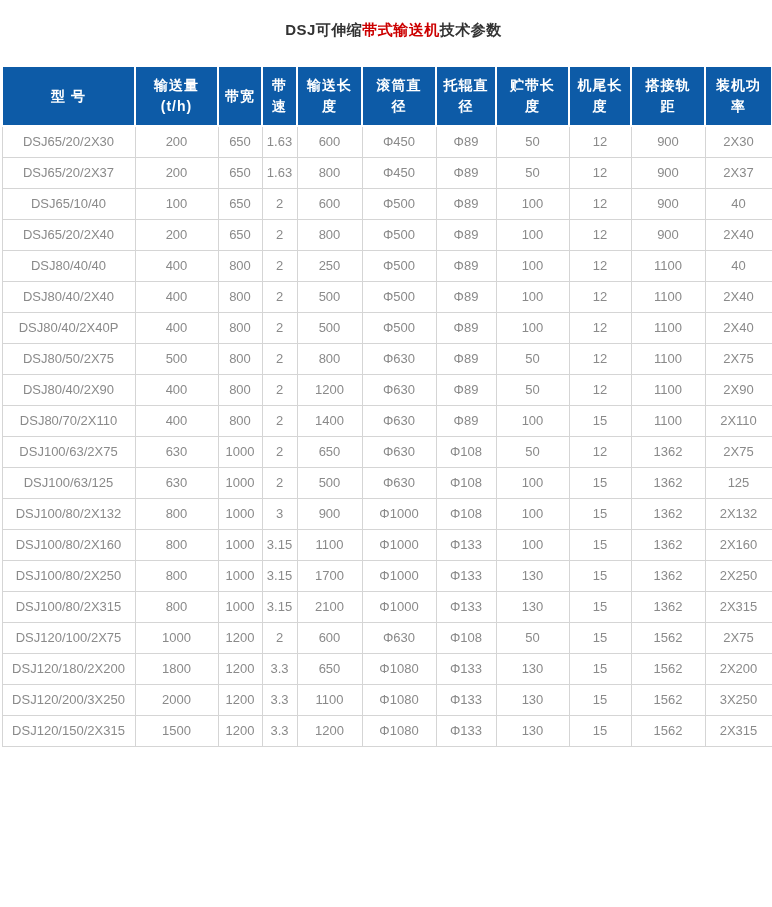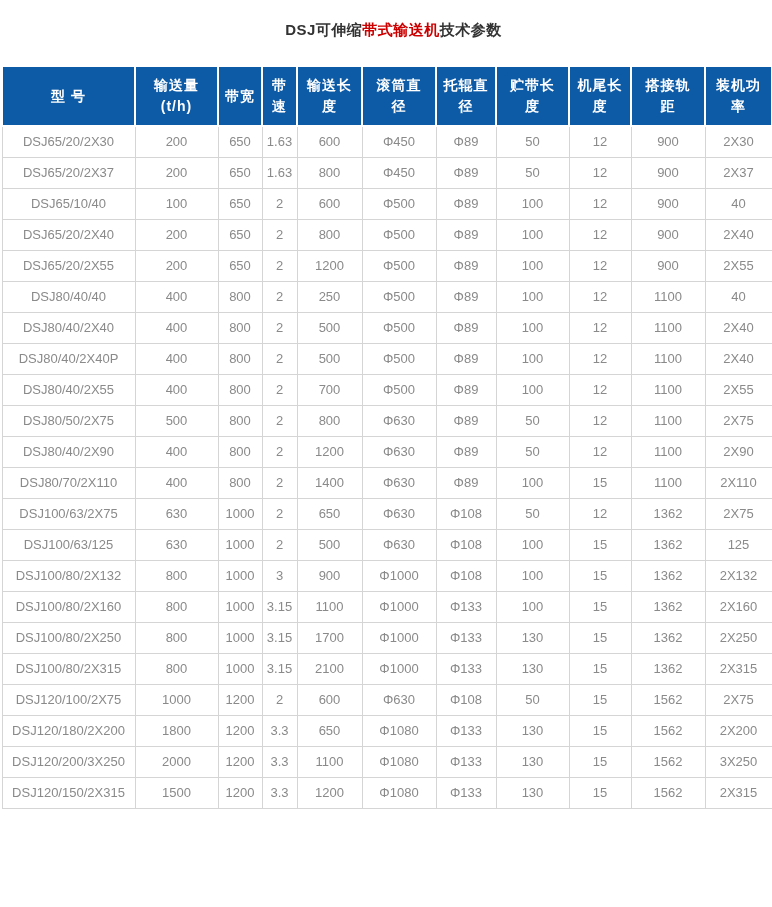--- a/index.html
+++ b/index.html
@@ -151,33 +151,20 @@
         <td>2</td>
         <td>800</td>
         <td>Φ500</td>
         <td>Φ89</td>
         <td>100</td>
         <td>12</td>
         <td>900</td>
         <td>2X40</td>
       </tr>
       <tr>
-        <td>DSJ65/20/2X55</td>
-        <td>200</td>
-        <td>650</td>
-        <td>2</td>
-        <td>1200</td>
-        <td>Φ500</td>
-        <td>Φ89</td>
-        <td>100</td>
-        <td>12</td>
-        <td>900</td>
-        <td>2X55</td>
-      </tr>
-      <tr>
         <td>DSJ80/40/40</td>
         <td>400</td>
         <td>800</td>
         <td>2</td>
         <td>250</td>
         <td>Φ500</td>
         <td>Φ89</td>
         <td>100</td>
         <td>12</td>
         <td>1100</td>
@@ -201,33 +188,20 @@
         <td>400</td>
         <td>800</td>
         <td>2</td>
         <td>500</td>
         <td>Φ500</td>
         <td>Φ89</td>
         <td>100</td>
         <td>12</td>
         <td>1100</td>
         <td>2X40</td>
-      </tr>
-      <tr>
-        <td>DSJ80/40/2X55</td>
-        <td>400</td>
-        <td>800</td>
-        <td>2</td>
-        <td>700</td>
-        <td>Φ500</td>
-        <td>Φ89</td>
-        <td>100</td>
-        <td>12</td>
-        <td>1100</td>
-        <td>2X55</td>
       </tr>
       <tr>
         <td>DSJ80/50/2X75</td>
         <td>500</td>
         <td>800</td>
         <td>2</td>
         <td>800</td>
         <td>Φ630</td>
         <td>Φ89</td>
         <td>50</td>

